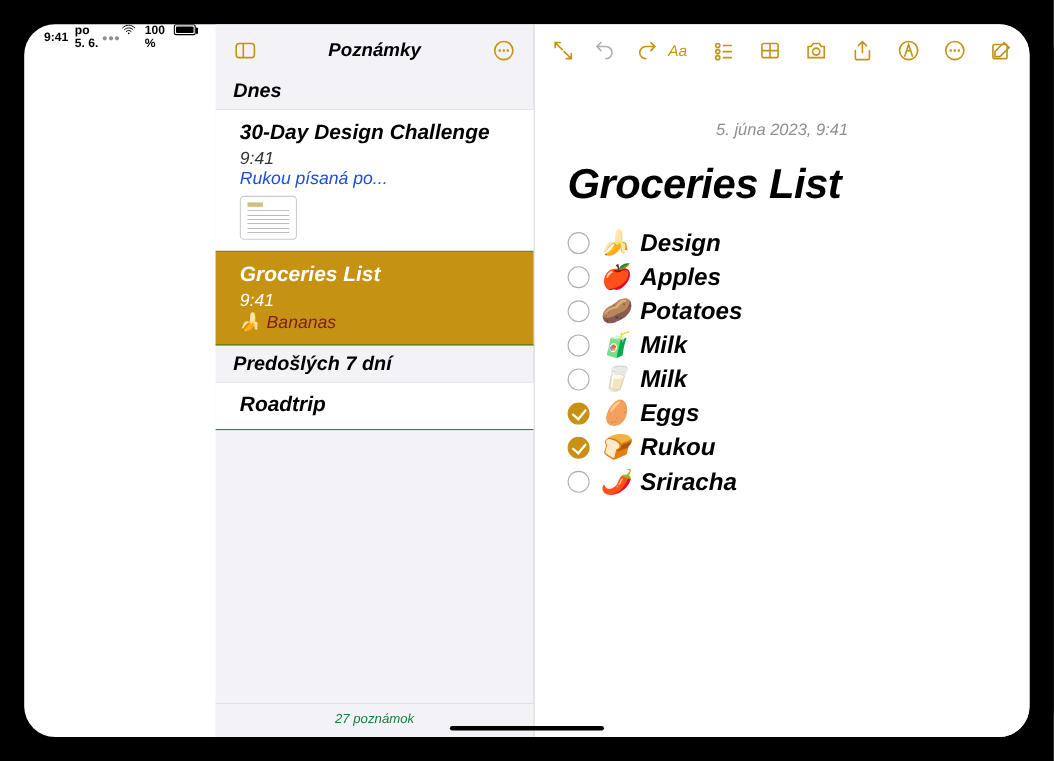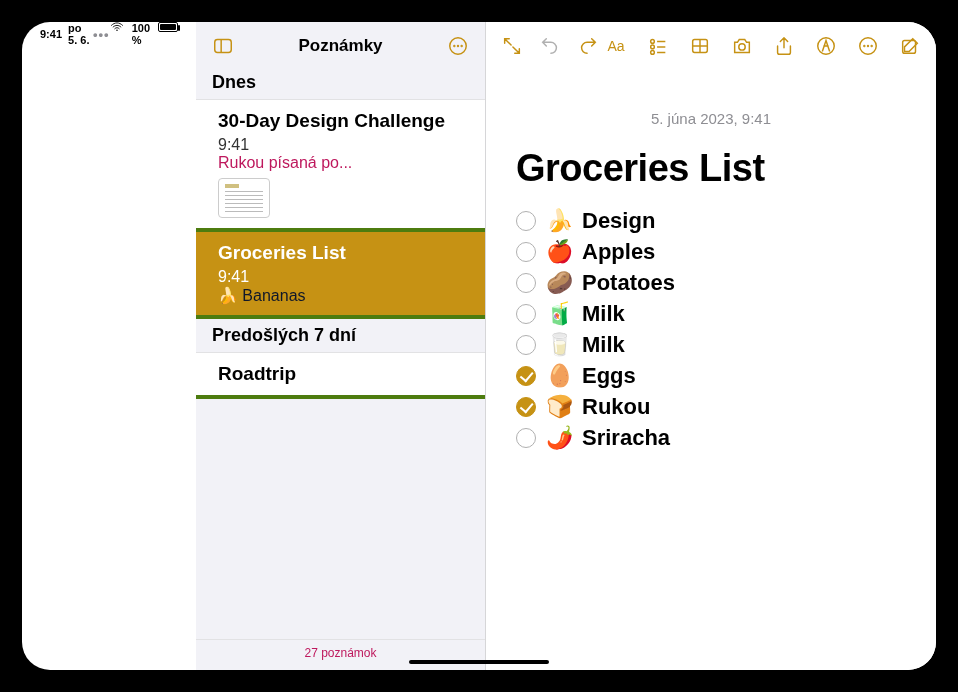--- a/index.html
+++ b/index.html
@@ -29,21 +29,21 @@
     display: flex; align-items: center; justify-content: space-between;
     padding: 4px 18px 0 18px;
     font-size: 11px; font-weight: 600;
     color: #000;
   }
   .statusbar .left { display:flex; gap:6px; align-items:center;}
   .statusbar .right { display:flex; gap:8px; align-items:flex-start;}
   .dots { display:inline-block; font-size:13px; color:#8e8e93; letter-spacing:1px;}
 
   
-  .split { flex:1; display:flex; min-height:0; }
+  .split { flex:1; display:flex; min-height:0;font-style:italic; }
 
   
   .sidebar {
     width: 290px;
     background: #f2f2f7;
     border-right: 1px solid #d6d6d8;
     display:flex; flex-direction:column;
     position:relative;
   }
   .sidebar-toolbar {
@@ -52,50 +52,50 @@
     padding: 4px 14px 0 14px;
   }
   .sidebar-title { font-size:17px; font-weight:600; }
   .tb-icon { width:26px; height:26px; display:flex; align-items:center; justify-content:center; color:#c69214; }
   .tb-icon svg { width:22px; height:22px; stroke:#c69214; fill:none; stroke-width:1.6; }
 
   .section-header { font-size:18px; font-weight:700; padding: 6px 16px 6px 16px; }
 
   .note-item {
     padding: 10px 16px 10px 22px;
-    border-bottom: 4px solid #4d7c0f;
+    border-bottom: 1px solid #4d7c0f;
     background:#fff;
   }
   .note-item.first { border-top:1px solid #e2e2e4;}
   .note-item .nt-title { font-size:19px; font-weight:700; line-height:1.15; }
   .note-item .nt-time { font-size:16px; color:#333; margin-top:4px;}
-  .note-item .nt-preview { font-size:16px; color:#be185d; white-space:nowrap; overflow:hidden; text-overflow:ellipsis;}
+  .note-item .nt-preview { font-size:16px; color:#1d4ed8; white-space:nowrap; overflow:hidden; text-overflow:ellipsis;}
   .note-item .thumb {
     width:52px; height:40px; border:1px solid #ccc; border-radius:4px; background:#fff; margin-top:6px;
     position:relative;
   }
   .note-item .thumb::before{
     content:""; position:absolute; left:6px; top:5px; width:14px; height:4px; background:#d0c080;
   }
   .note-item .thumb::after{
     content:""; position:absolute; left:6px; top:12px; right:6px; height:22px;
     background: repeating-linear-gradient(#bbb 0 1px, transparent 1px 4px);
   }
   .note-item.selected {
     background:#c69214;
     color:#fff;
   }
-  .note-item.selected .nt-preview { color:#0f172a; }
+  .note-item.selected .nt-preview { color:#7f1d1d; }
   .note-item.selected .nt-time { color:#fff; }
 
   .sidebar-footer {
     margin-top:auto;
     text-align:center;
     font-size:12px;
-    color:#be185d;
+    color:#15803d;
     padding:6px 0 10px 0;
     border-top:1px solid #e2e2e4;
     background:#f2f2f7;
   }
 
   
   .content { flex:1; display:flex; flex-direction:column; background:#fff;gap:40px; }
   .content-toolbar {
     height:44px; display:flex; align-items:center; gap:0; padding:4px 12px 0 12px;
     justify-content:space-between;

